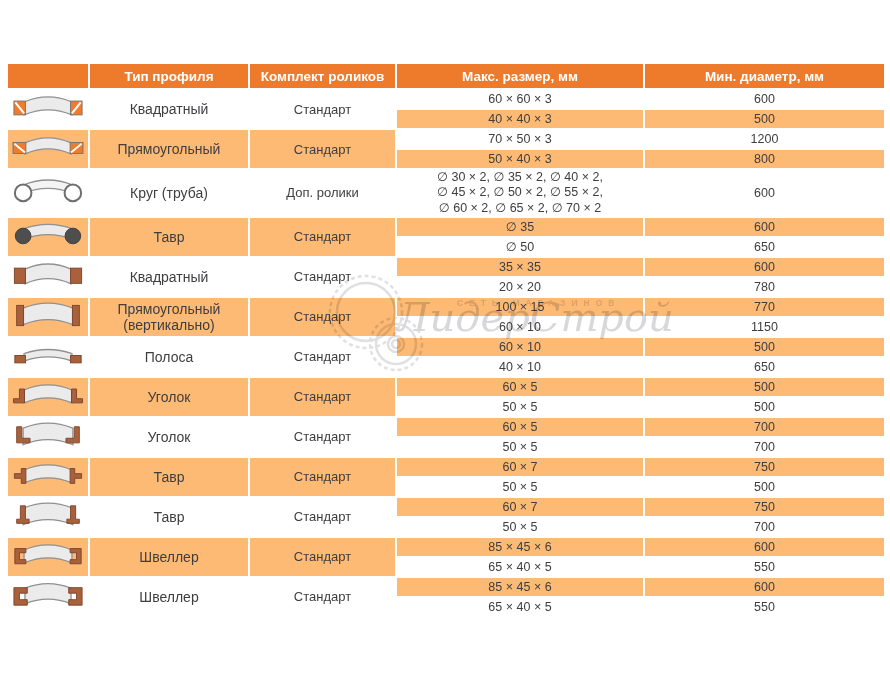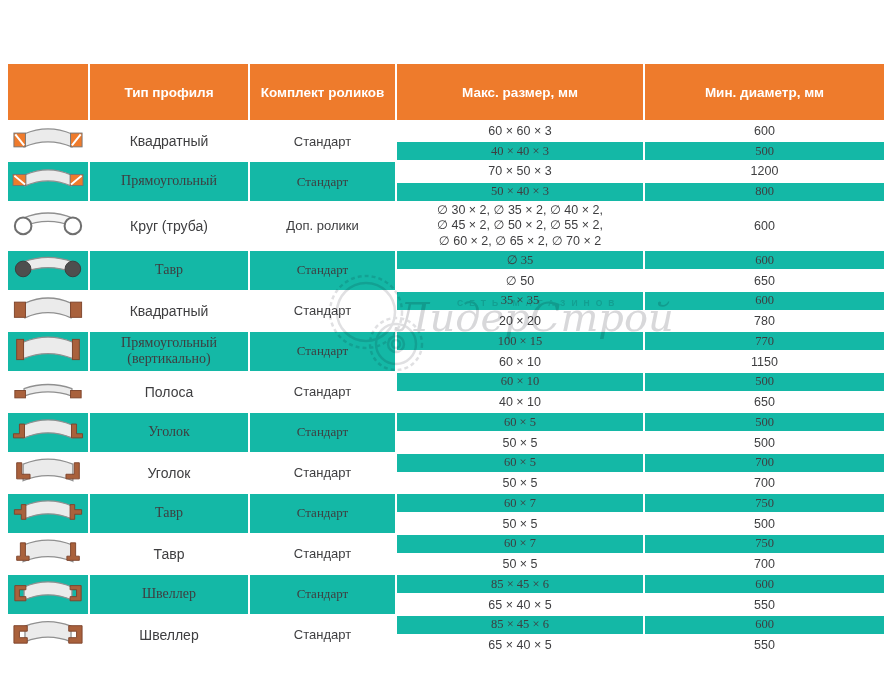--- a/index.html
+++ b/index.html
@@ -1,28 +1,28 @@
 <!DOCTYPE html>
 <html><head>
 <meta charset="utf-8">
 <style>
   html,body{margin:0;padding:0;width:890px;height:690px;background:#ffffff;overflow:hidden;
     font-family:"Liberation Sans","DejaVu Sans",sans-serif;}
   .page{position:relative;width:890px;height:690px;}
   .table-wrap{position:absolute;left:6px;top:62px;}
   table{border-collapse:separate;border-spacing:2px;table-layout:fixed;}
   th{background:#ee7b2c;color:#ffffff;font-size:13.5px;font-weight:bold;height:24px;
-     padding:16px 4px;text-align:center;vertical-align:middle;}
+     padding:0 4px;text-align:center;vertical-align:middle;}
   td{text-align:center;vertical-align:middle;color:#3e3e40;font-size:12.5px;padding:0 4px;}
   td.sub{height:18px;}
   td.tall-cell{height:44px;line-height:1.22;}
   td.type-cell{font-size:14px;line-height:1.15;}
   td.kit-cell{font-size:13px;}
   .w{background:#ffffff;}
-  .g{background:#14b8a6;font-family:Liberation Serif, serif;}
+  .g{background:#fdba74;}
   .icon{display:inline-block;line-height:0;}
   .icon svg{display:block;}
   
   .watermark{position:absolute;left:318px;top:268px;width:380px;height:130px;
      pointer-events:none;mix-blend-mode:multiply;opacity:0.75;z-index:5;}
   .wm-gears{position:absolute;left:0;top:2px;}
   .wm-small{position:absolute;left:108px;top:30px;font-size:8.5px;letter-spacing:6px;
      color:#d2d2d5;white-space:nowrap;font-weight:bold;margin-left:31px;}
   .wm-script{position:absolute;left:78px;top:26px;font-family:"DejaVu Serif","Liberation Serif",serif;
      font-style:italic;font-size:40px;color:#cbcbce;white-space:nowrap;}

